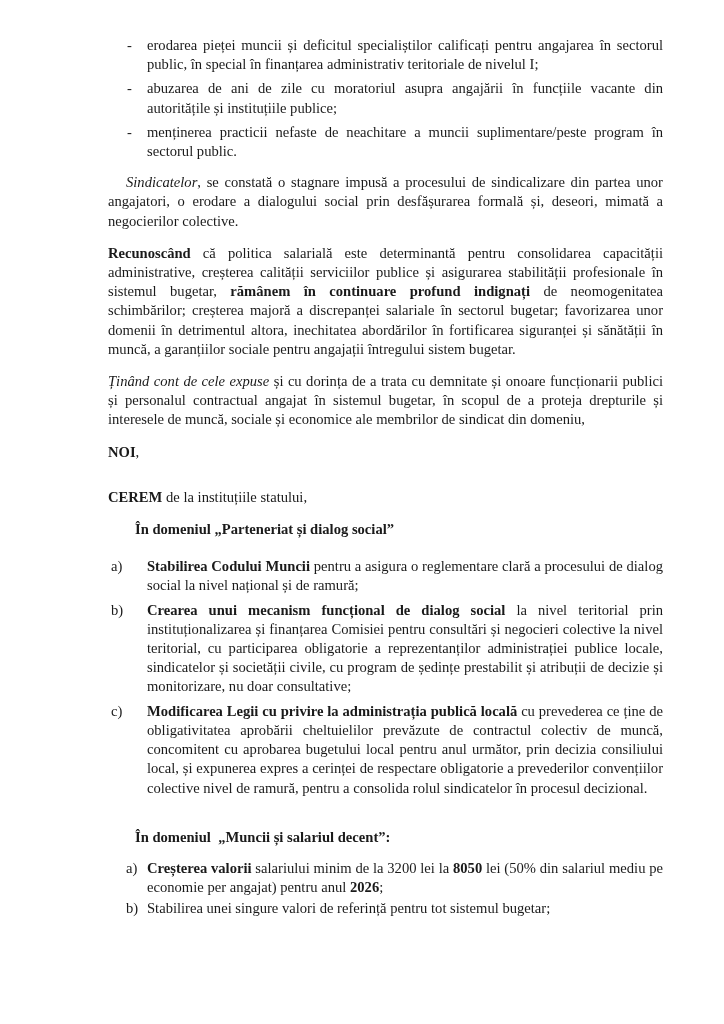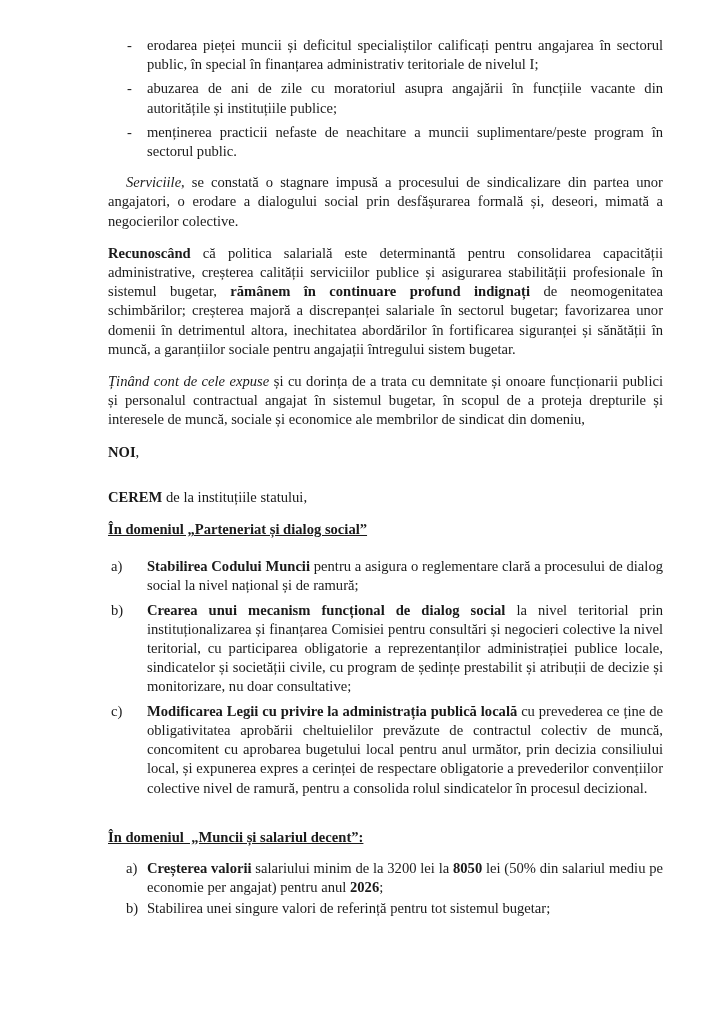--- a/index.html
+++ b/index.html
@@ -10,21 +10,21 @@
   p { margin: 0; text-align: justify; }
   .list { margin: 0; padding: 0; list-style: none; }
   .li { position: relative; padding-left: 39px; text-align: justify; }
   .li .marker { position: absolute; left: 19px; top: 0; }
   .li.alpha .marker { left: 3px; }
   .li.alpha2 .marker { left: 18px; }
   .indent { text-indent: 18px; }
   .bi { font-weight: bold; }
   .b { font-weight: bold; }
   .i { font-style: italic; }
-  .u { text-decoration: underline; font-weight: bold; }
+  .u { font-weight: bold; margin-left: 27px; }
   .center { }
   .gap-s { height: 12px; }
   .gap-m { height: 13px; }
   .gap-l { height: 30px; }
   .gap-list { height: 18px; }
 </style>
 </head>
 <body>
 
 <div class="page">
@@ -40,21 +40,21 @@
         <span>abuzarea de ani de zile cu moratoriul asupra angajării în funcțiile vacante din autoritățile și instituțiile publice;</span>
       </li>
       <li class="li" style="margin-top:5px">
         <span class="marker">-</span>
         <span>menținerea practicii nefaste de neachitare a muncii suplimentare/peste program în sectorul public.</span>
       </li>
     </ul>
 
     <div class="gap-s"></div>
 
-    <p class="indent"><span class="i">Serviciile</span><span>, se constată o stagnare impusă a procesului de sindicalizare din partea unor angajatori, o erodare a dialogului social prin desfășurarea formală și, deseori, mimată a negocierilor colective.</span></p>
+    <p class="indent"><span class="i">Sindicatelor</span><span>, se constată o stagnare impusă a procesului de sindicalizare din partea unor angajatori, o erodare a dialogului social prin desfășurarea formală și, deseori, mimată a negocierilor colective.</span></p>
 
     <div class="gap-m"></div>
 
     <p><span class="bi">Recunoscând</span><span> că politica salarială este determinantă pentru consolidarea capacității administrative, creșterea calității serviciilor publice și asigurarea stabilității profesionale în sistemul bugetar, </span><span class="bi">rămânem în continuare profund indignați</span><span> de neomogenitatea schimbărilor; creșterea majoră a discrepanței salariale în sectorul bugetar; favorizarea unor domenii în detrimentul altora, inechitatea abordărilor în fortificarea siguranței și sănătății în muncă, a garanțiilor sociale pentru angajații întregului sistem bugetar.</span></p>
 
     <div class="gap-m"></div>
 
     <p><span class="i">Ținând cont de cele expuse</span><span> și cu dorința de a trata cu demnitate și onoare funcționarii publici și personalul contractual angajat în sistemul bugetar, în scopul de a proteja drepturile și interesele de muncă, sociale și economice ale membrilor de sindicat din domeniu,</span></p>
 
     <div class="gap-m"></div>

